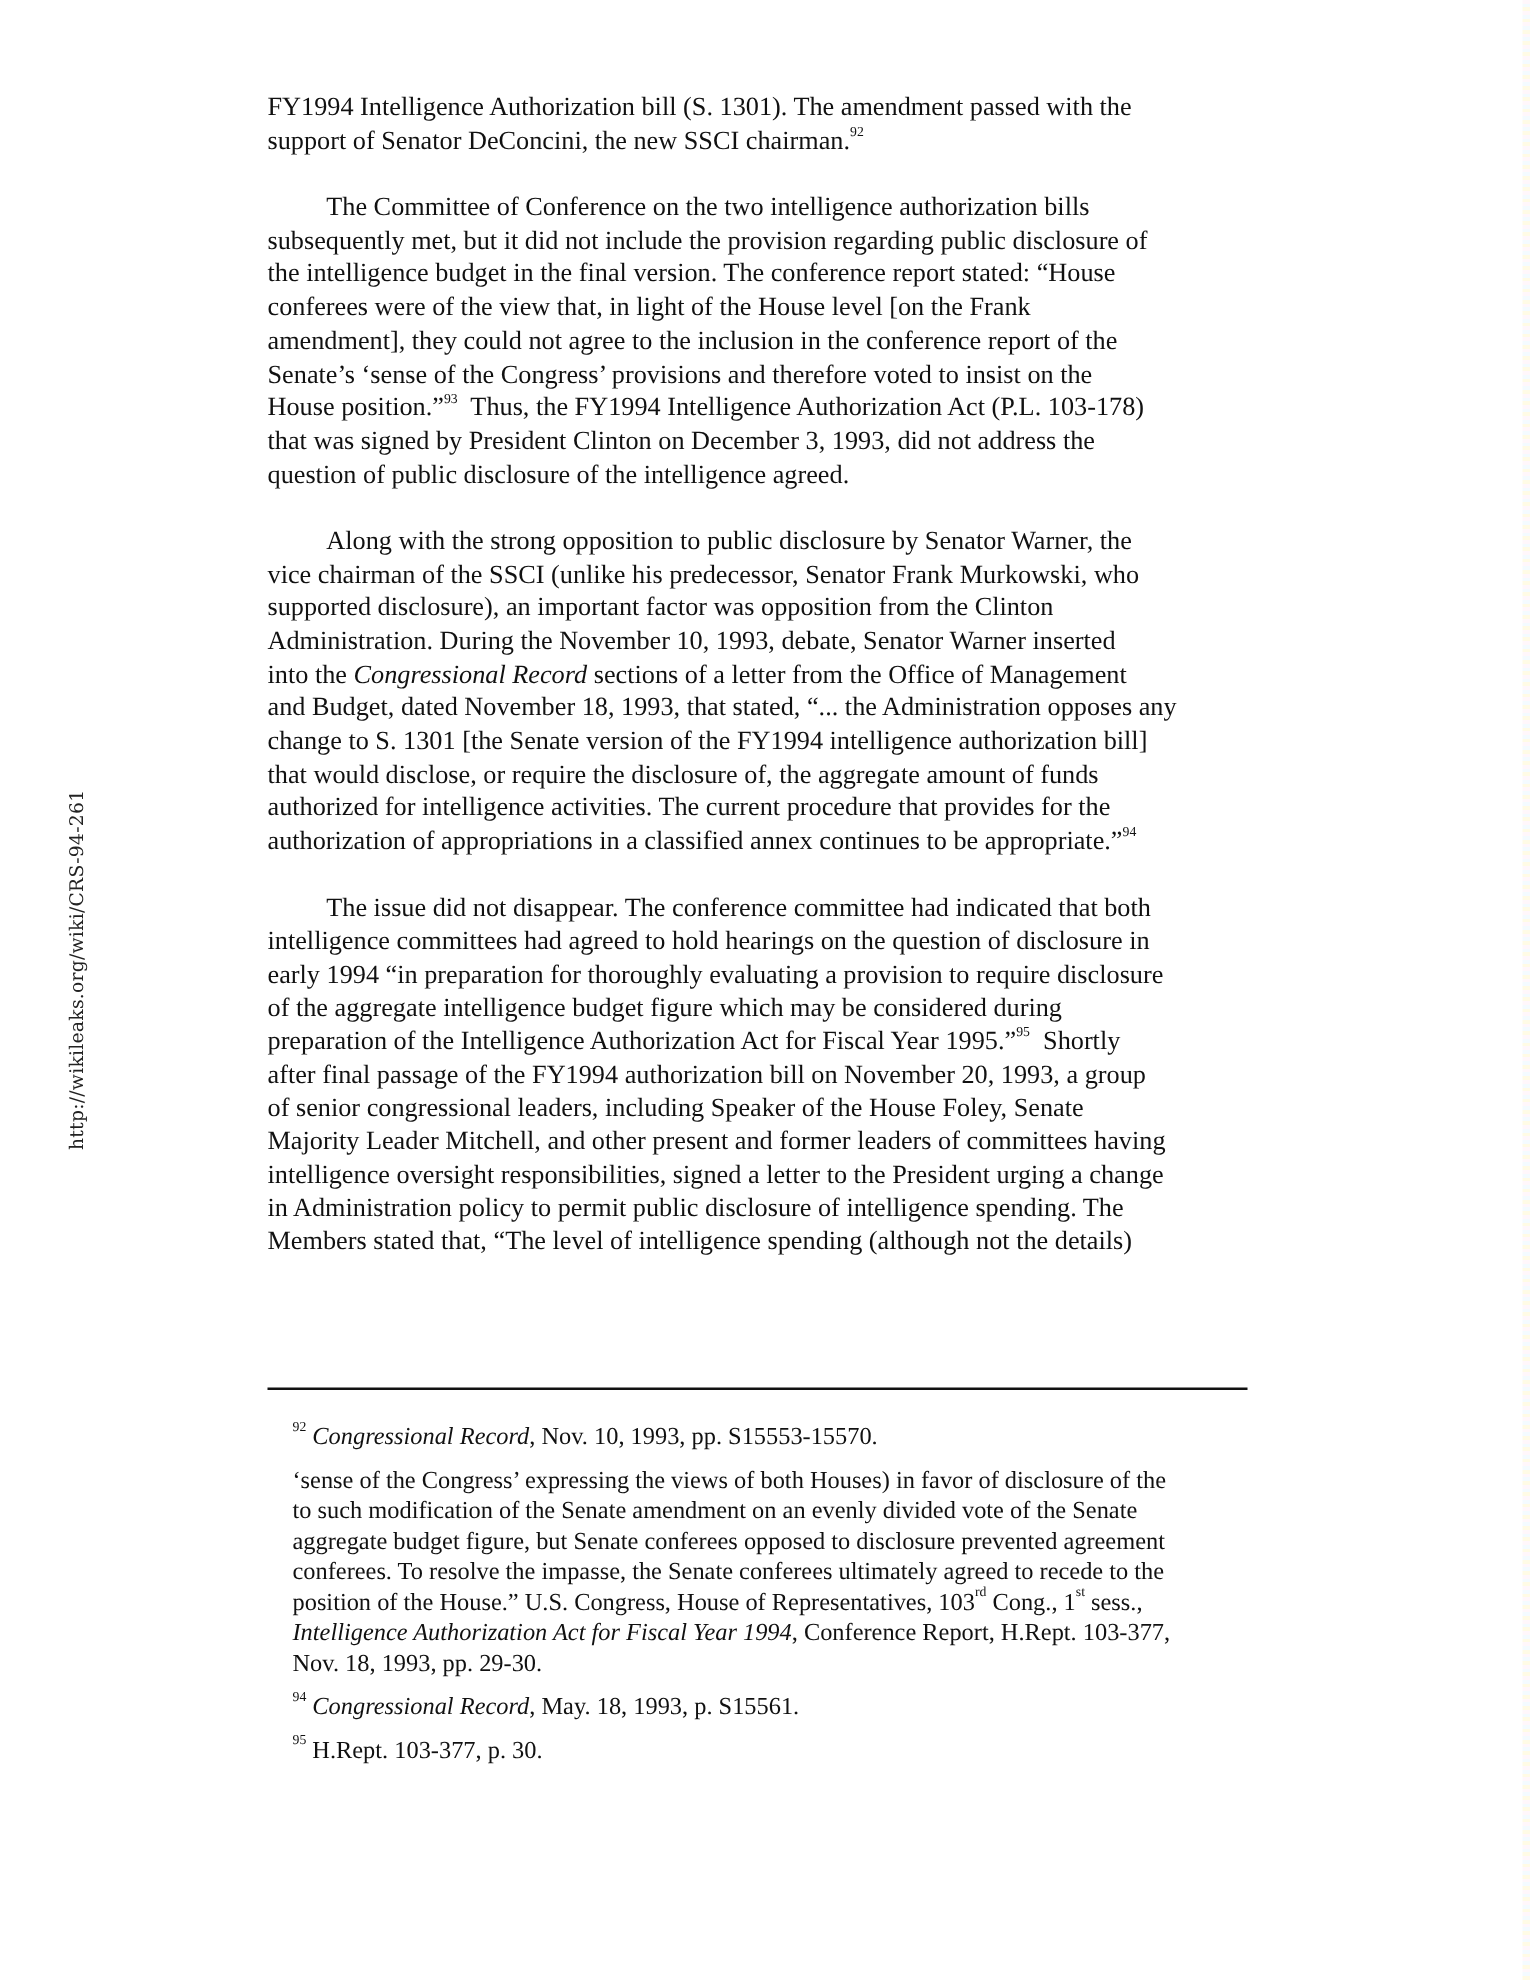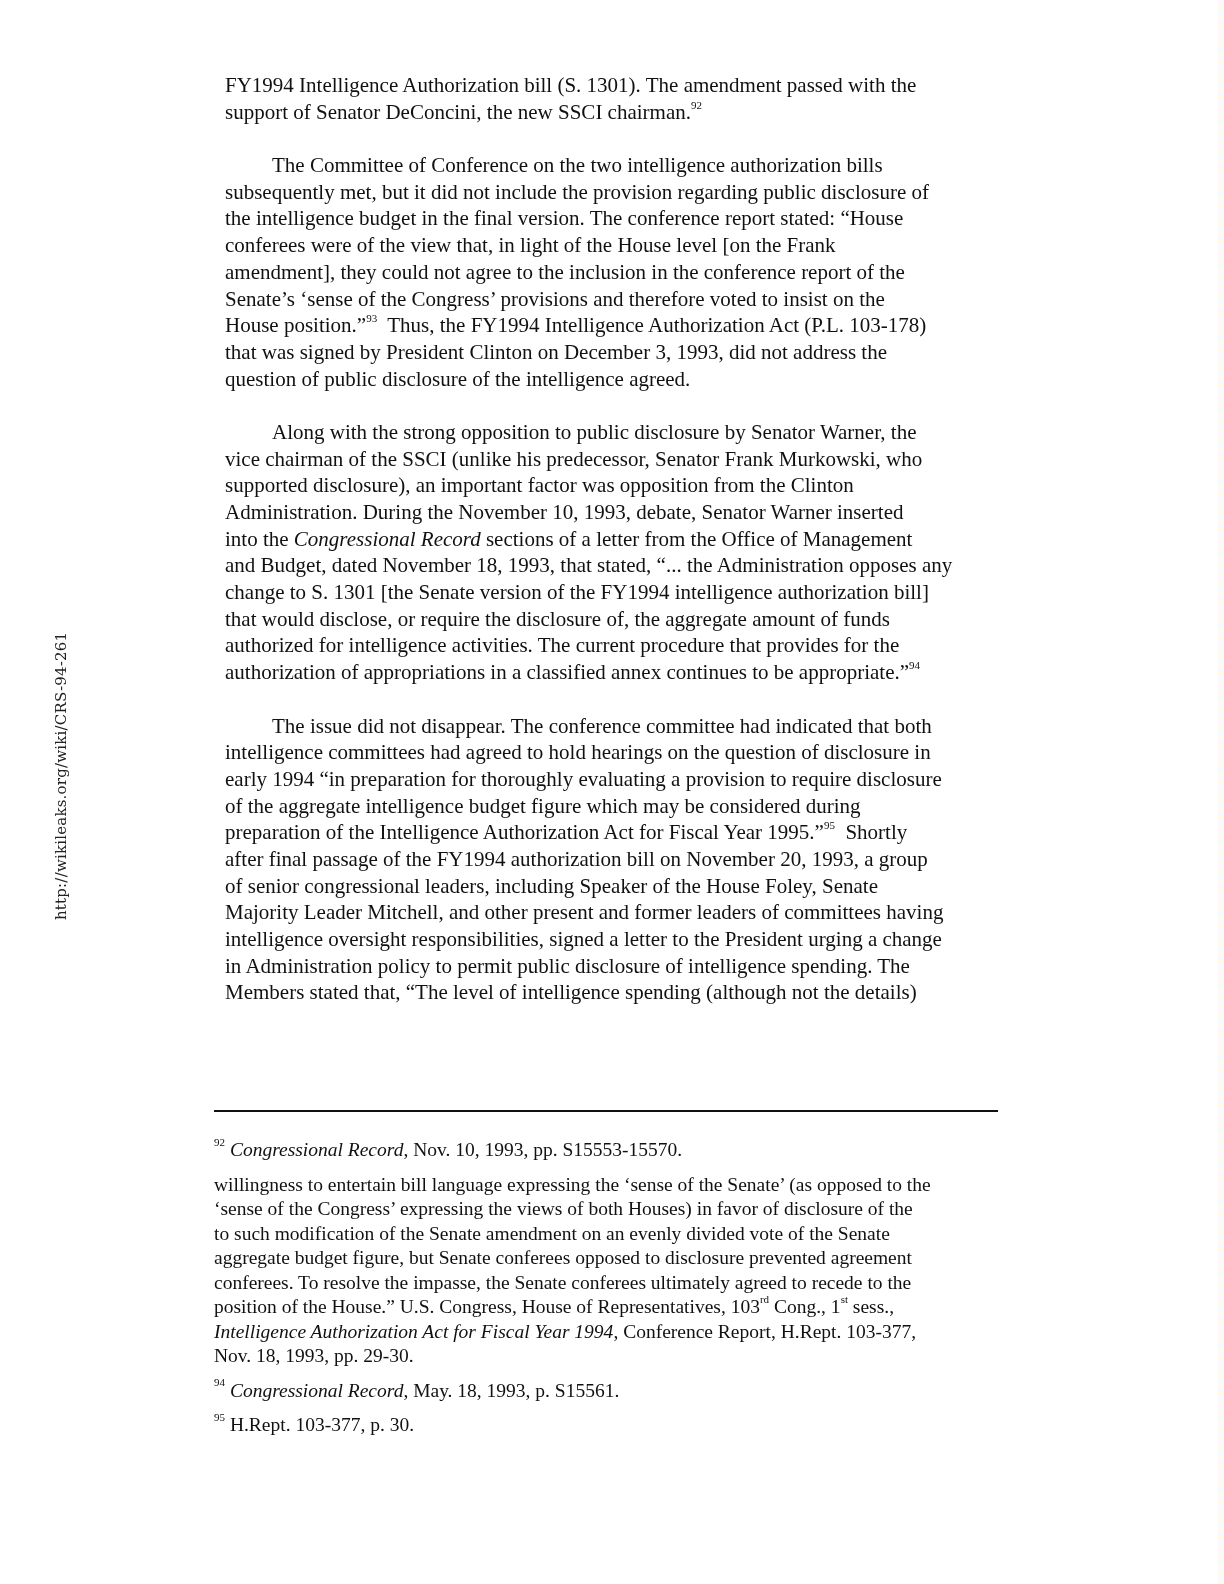--- a/index.html
+++ b/index.html
@@ -36,21 +36,21 @@
       transform-origin: 0 0;
       transform: rotate(-90deg);
       font-family: "DejaVu Serif", "Liberation Serif", serif;
       font-size: 15px;
       color: #222;
       white-space: nowrap;
       letter-spacing: 0.2px;
     }
     .body-text {
       position: absolute;
-      left: 225px;
+      left: 214px;
       top: 72px;
       width: 800px;
       font-size: 21px;
       line-height: 26.7px;
     }
     .line {
       white-space: nowrap;
       height: 26.7px;
     }
     .indent { padding-left: 47px; }
@@ -71,21 +71,21 @@
       background: #111;
     }
     .footnotes {
       position: absolute;
       left: 214px;
       top: 1138px;
       width: 810px;
       font-size: 19.5px;
       line-height: 24.5px;
     }
-    .fn { margin-bottom: 10px; }
+    .fn { margin-bottom: 10px; margin-left: 20px; }
     .fn .line { height: 24.5px; }
     .fn sup { font-size: 11px; top: -3px; }
     i { font-style: italic; }
   </style>
 </head>
 <body>
 
 <div class="page">
 
   <div class="right-edge"></div>
@@ -144,21 +144,20 @@
 
   <div class="rule"></div>
 
   <div class="footnotes">
 
     <div class="fn">
       <div class="line"><sup>92</sup> <i>Congressional Record</i><span>, Nov. 10, 1993, pp. S15553-15570.</span></div>
     </div>
 
     <div class="fn">
-      <div class="line">willingness to entertain bill language expressing the ‘sense of the Senate’ (as opposed to the</div>
       <div class="line">‘sense of the Congress’ expressing the views of both Houses) in favor of disclosure of the</div>
       <div class="line">to such modification of the Senate amendment on an evenly divided vote of the Senate</div>
       <div class="line">aggregate budget figure, but Senate conferees opposed to disclosure prevented agreement</div>
       <div class="line">conferees.  To resolve the impasse, the Senate conferees ultimately agreed to recede to the</div>
       <div class="line"><span>position of the House.”  U.S. Congress, House of Representatives, 103</span><sup>rd</sup><span> Cong., 1</span><sup>st</sup><span> sess.,</span></div>
       <div class="line"><i>Intelligence Authorization Act for Fiscal Year 1994</i><span>, Conference Report, H.Rept. 103-377,</span></div>
       <div class="line">Nov. 18, 1993, pp. 29-30.</div>
     </div>
 
     <div class="fn">

